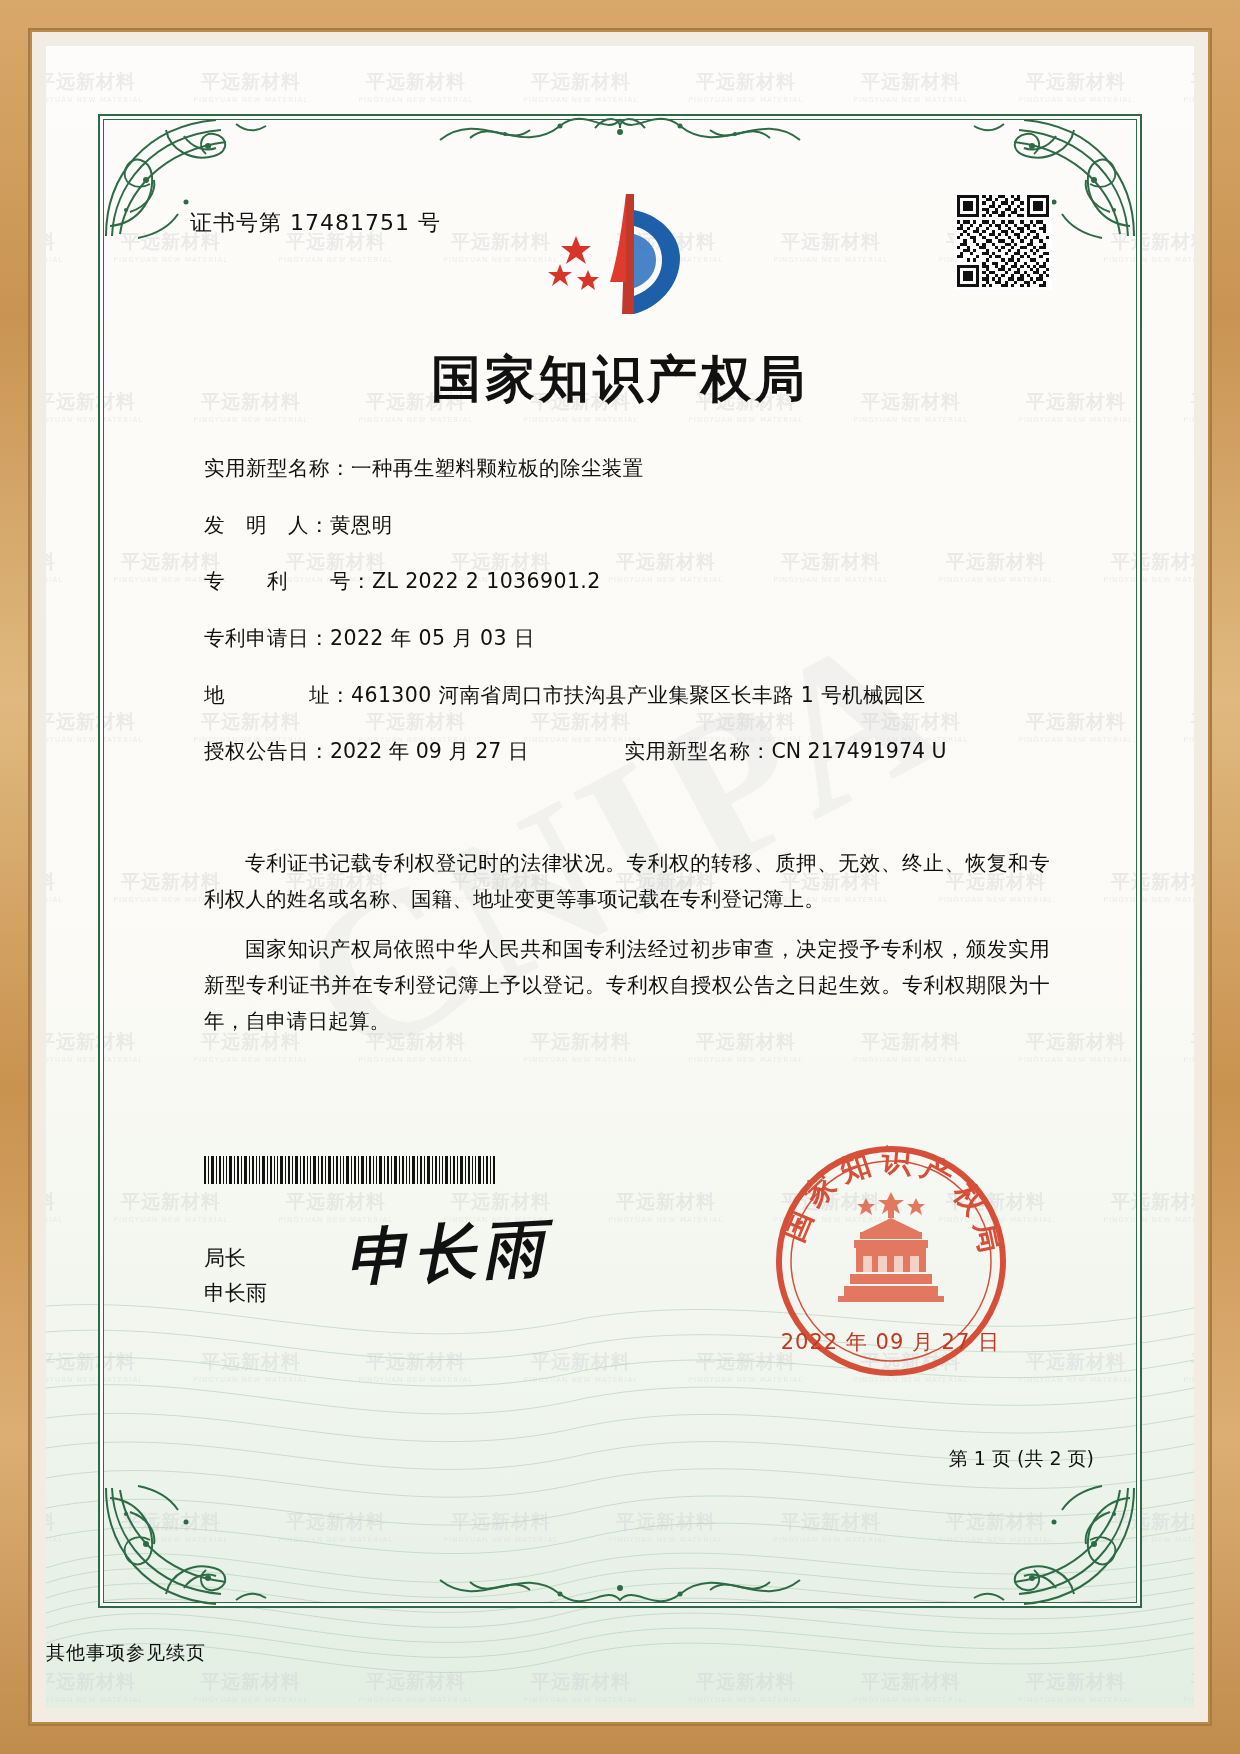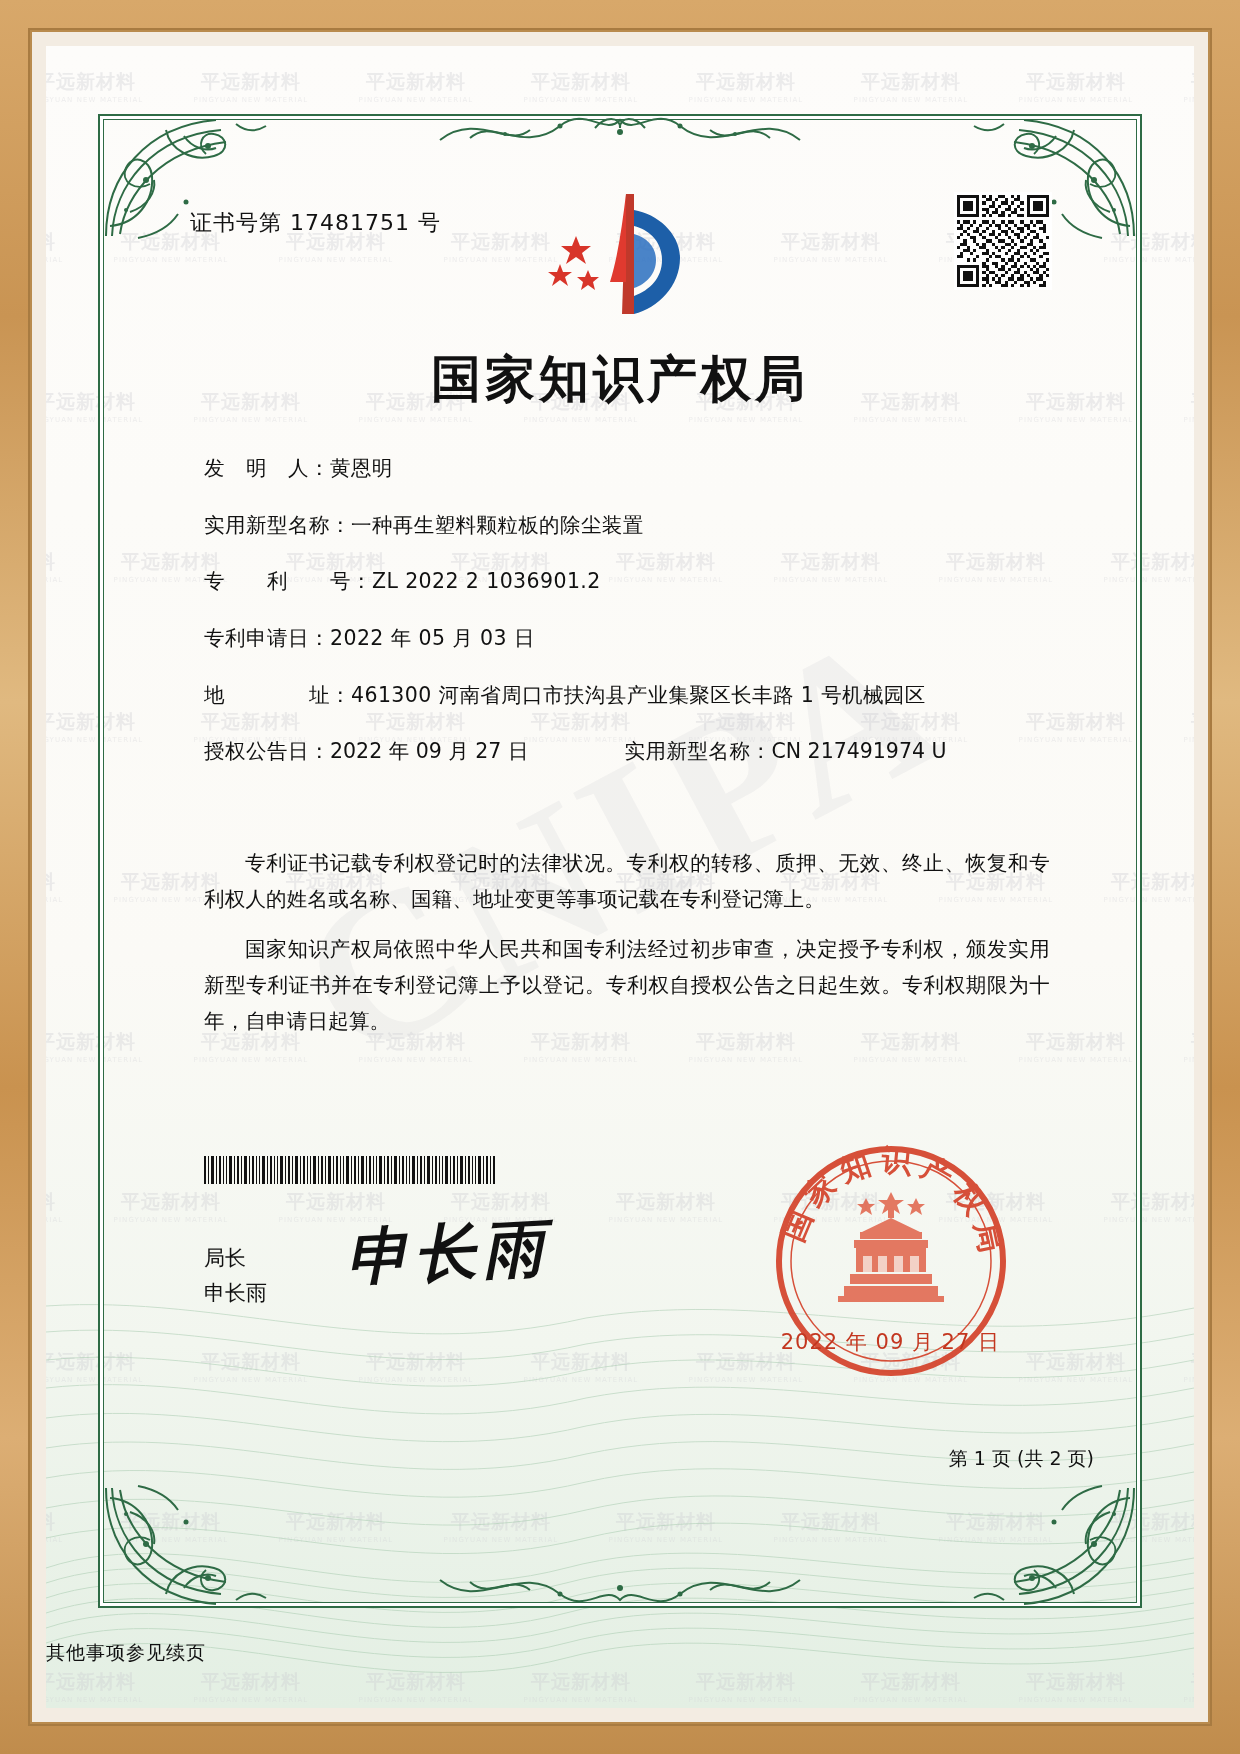--- a/index.html
+++ b/index.html
@@ -1008,26 +1008,26 @@
         <polygon points="46,50 50,60 61,60 52,67 56,78 46,71 36,78 40,67 31,60 42,60"></polygon>
         <polygon points="30,78 33,86 42,86 35,91 38,100 30,94 22,100 25,91 18,86 27,86"></polygon>
         <polygon points="58,84 61,91 69,91 63,96 65,104 58,99 51,104 53,96 47,91 55,91"></polygon>
       </g>
     </svg>
 
     <div class="title">国家知识产权局</div>
 
     <div class="fields">
       <div class="field-row">
+        <span class="field-label">实用新型名称：</span>
+        <span class="field-value">一种再生塑料颗粒板的除尘装置</span>
+      </div>
+      <div class="field-row">
         <span class="field-label">发　明　人：</span>
         <span class="field-value">黄恩明</span>
-      </div>
-      <div class="field-row">
-        <span class="field-label">实用新型名称：</span>
-        <span class="field-value">一种再生塑料颗粒板的除尘装置</span>
       </div>
       <div class="field-row">
         <span class="field-label">专　　利　　号：</span>
         <span class="field-value">ZL 2022 2 1036901.2</span>
       </div>
       <div class="field-row">
         <span class="field-label">专利申请日：</span>
         <span class="field-value">2022 年 05 月 03 日</span>
       </div>
       <div class="field-row">

